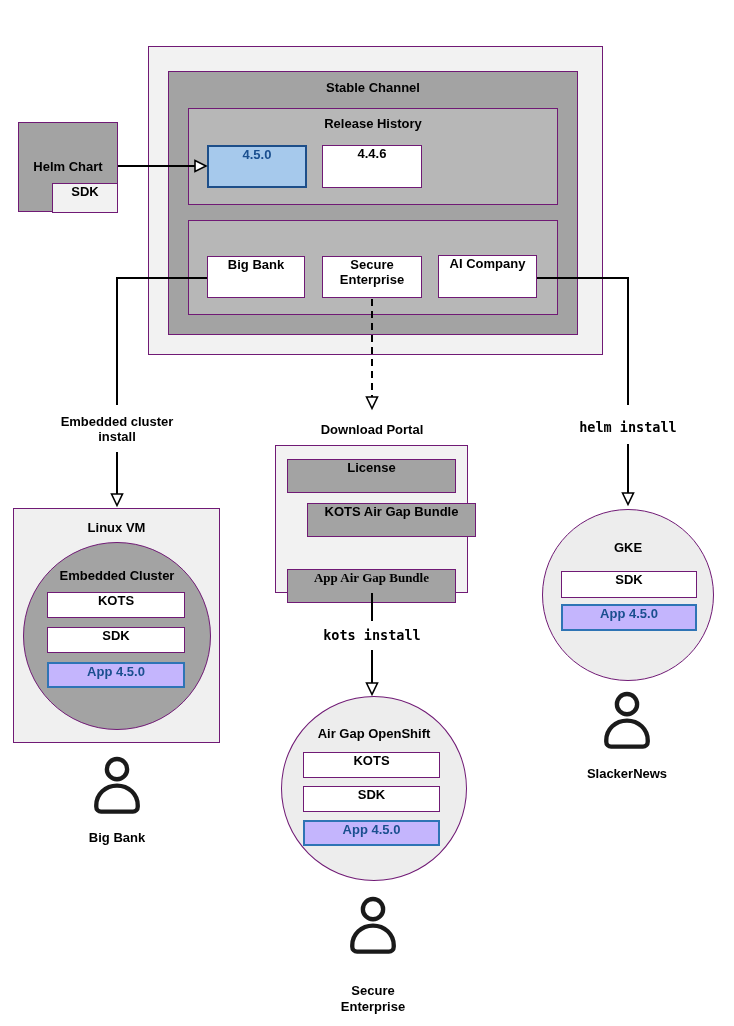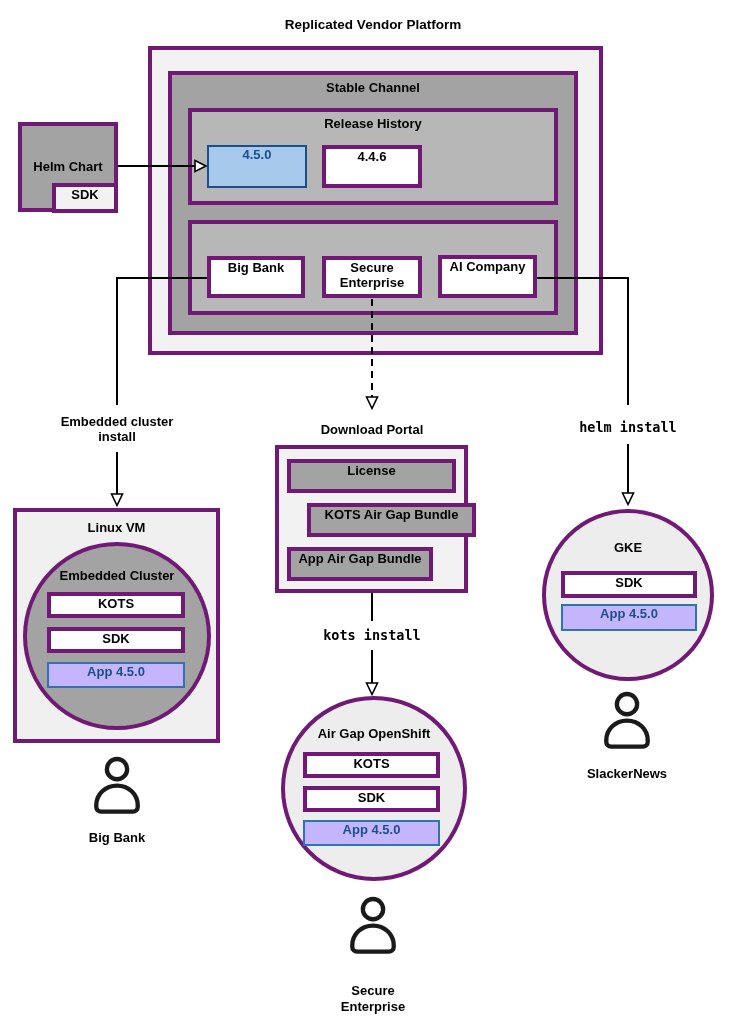--- a/index.html
+++ b/index.html
@@ -1,39 +1,38 @@
 <!DOCTYPE html>
 <html><head>
 <meta charset="utf-8">
 <style>
   html,body{margin:0;padding:0;background:#fff;}
   .canvas{position:relative;width:734px;height:1026px;background:#fff;overflow:hidden;
           font-family:"Liberation Sans",sans-serif;}
   .abs{position:absolute;box-sizing:border-box;}
-  .box{border:4px solid #701a75;}
+  .box{border:1px solid #701a75;}
   .lbl{font-weight:700;font-size:13px;line-height:1.18;color:#000;text-align:center;}
   .cell{display:flex;align-items:flex-start;justify-content:center;}
   .mono{font-family:"DejaVu Sans Mono","Liberation Mono",monospace;font-weight:700;font-size:13.5px;}
   .circle{border-radius:50%;}
   .bg-platform{background:#f2f2f2;}
   .bg-channel{background:#a3a3a3;}
   .bg-section{background:#b7b7b7;}
   .bg-white{background:#ffffff;}
   .bg-node{background:#ededed;}
   .rel-blue{background:#a6c9ec;border:2.5px solid #1d4e89;color:#1a4f8f;}
   .app-blue{background:#c4b5fd;border:2.5px solid #2e74b5;color:#1a4f8f;}
   svg.connectors{position:absolute;left:0;top:0;pointer-events:none;z-index:30;}
   .z1{z-index:1}.z2{z-index:2}.z3{z-index:3}.z4{z-index:4}
 </style>
 </head>
 <body>
 
 <div class="canvas">
 
-  <div class="abs lbl" style="left:173px;top:17px;width:400px;font-size:13.5px;">Replicated Vendor Platform</div>
 
   <div class="abs box bg-platform z1" style="left:148px;top:46px;width:455px;height:309px;"></div>
 
   <div class="abs box bg-channel z2" style="left:168px;top:71px;width:410px;height:264px;"></div>
   <div class="abs lbl z3" style="left:168px;top:80px;width:410px;">Stable Channel</div>
 
   <div class="abs box bg-section z3" style="left:188px;top:108px;width:370px;height:97px;"></div>
   <div class="abs lbl z4" style="left:188px;top:116px;width:370px;">Release History</div>
   <div class="abs cell lbl rel-blue z4" style="left:207px;top:145px;width:100px;height:43px;">
     <span>4.5.0</span>
@@ -85,21 +84,21 @@
   <div class="abs lbl z2" style="left:47px;top:830px;width:140px;">Big Bank</div>
 
   <div class="abs lbl z4" style="left:302px;top:422px;width:140px;">Download Portal</div>
   <div class="abs box bg-platform z1" style="left:275px;top:445px;width:193px;height:148px;"></div>
   <div class="abs box cell lbl bg-channel z2" style="left:287px;top:459px;width:169px;height:34px;">
     <span>License</span>
   </div>
   <div class="abs box cell lbl bg-channel z2" style="left:287px;top:503px;width:169px;height:34px;margin-left:20px;">
     <span>KOTS Air Gap Bundle</span>
   </div>
-  <div class="abs box cell lbl bg-channel z2" style="left:287px;top:547px;width:146px;height:34px;">
+  <div class="abs box cell lbl bg-channel z2" style="left:287px;top:569px;width:169px;height:34px;font-family:Liberation Serif, serif;">
     <span>App Air Gap Bundle</span>
   </div>
 
   <div class="abs box circle bg-node z1" style="left:281px;top:696px;width:186px;height:185px;"></div>
   <div class="abs lbl z2" style="left:281px;top:726px;width:186px;">Air Gap OpenShift</div>
   <div class="abs box cell lbl bg-white z2" style="left:303px;top:752px;width:137px;height:26px;">
     <span>KOTS</span>
   </div>
   <div class="abs box cell lbl bg-white z2" style="left:303px;top:786px;width:137px;height:26px;">
     <span>SDK</span>

